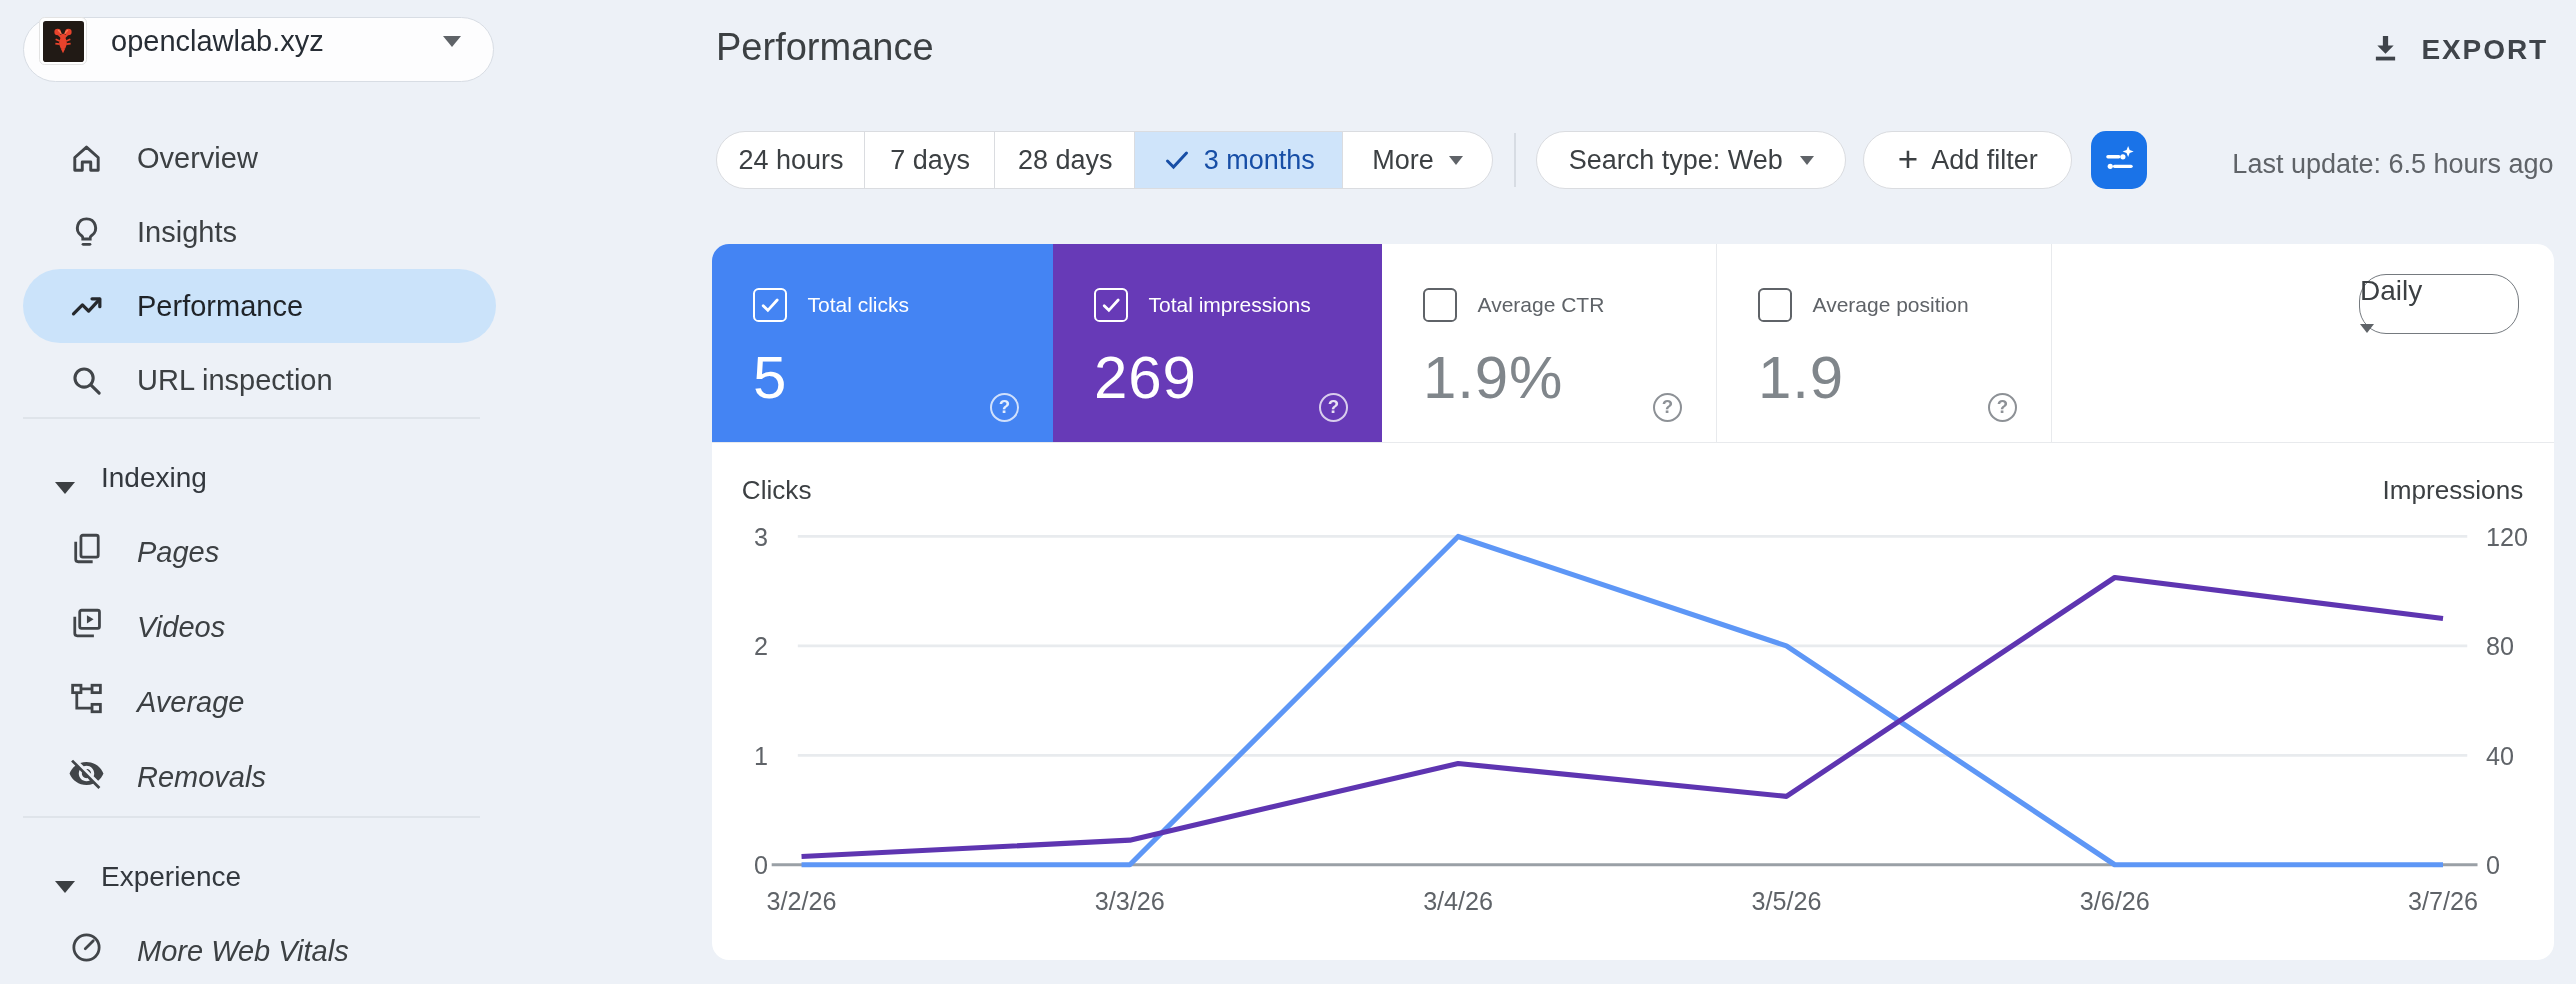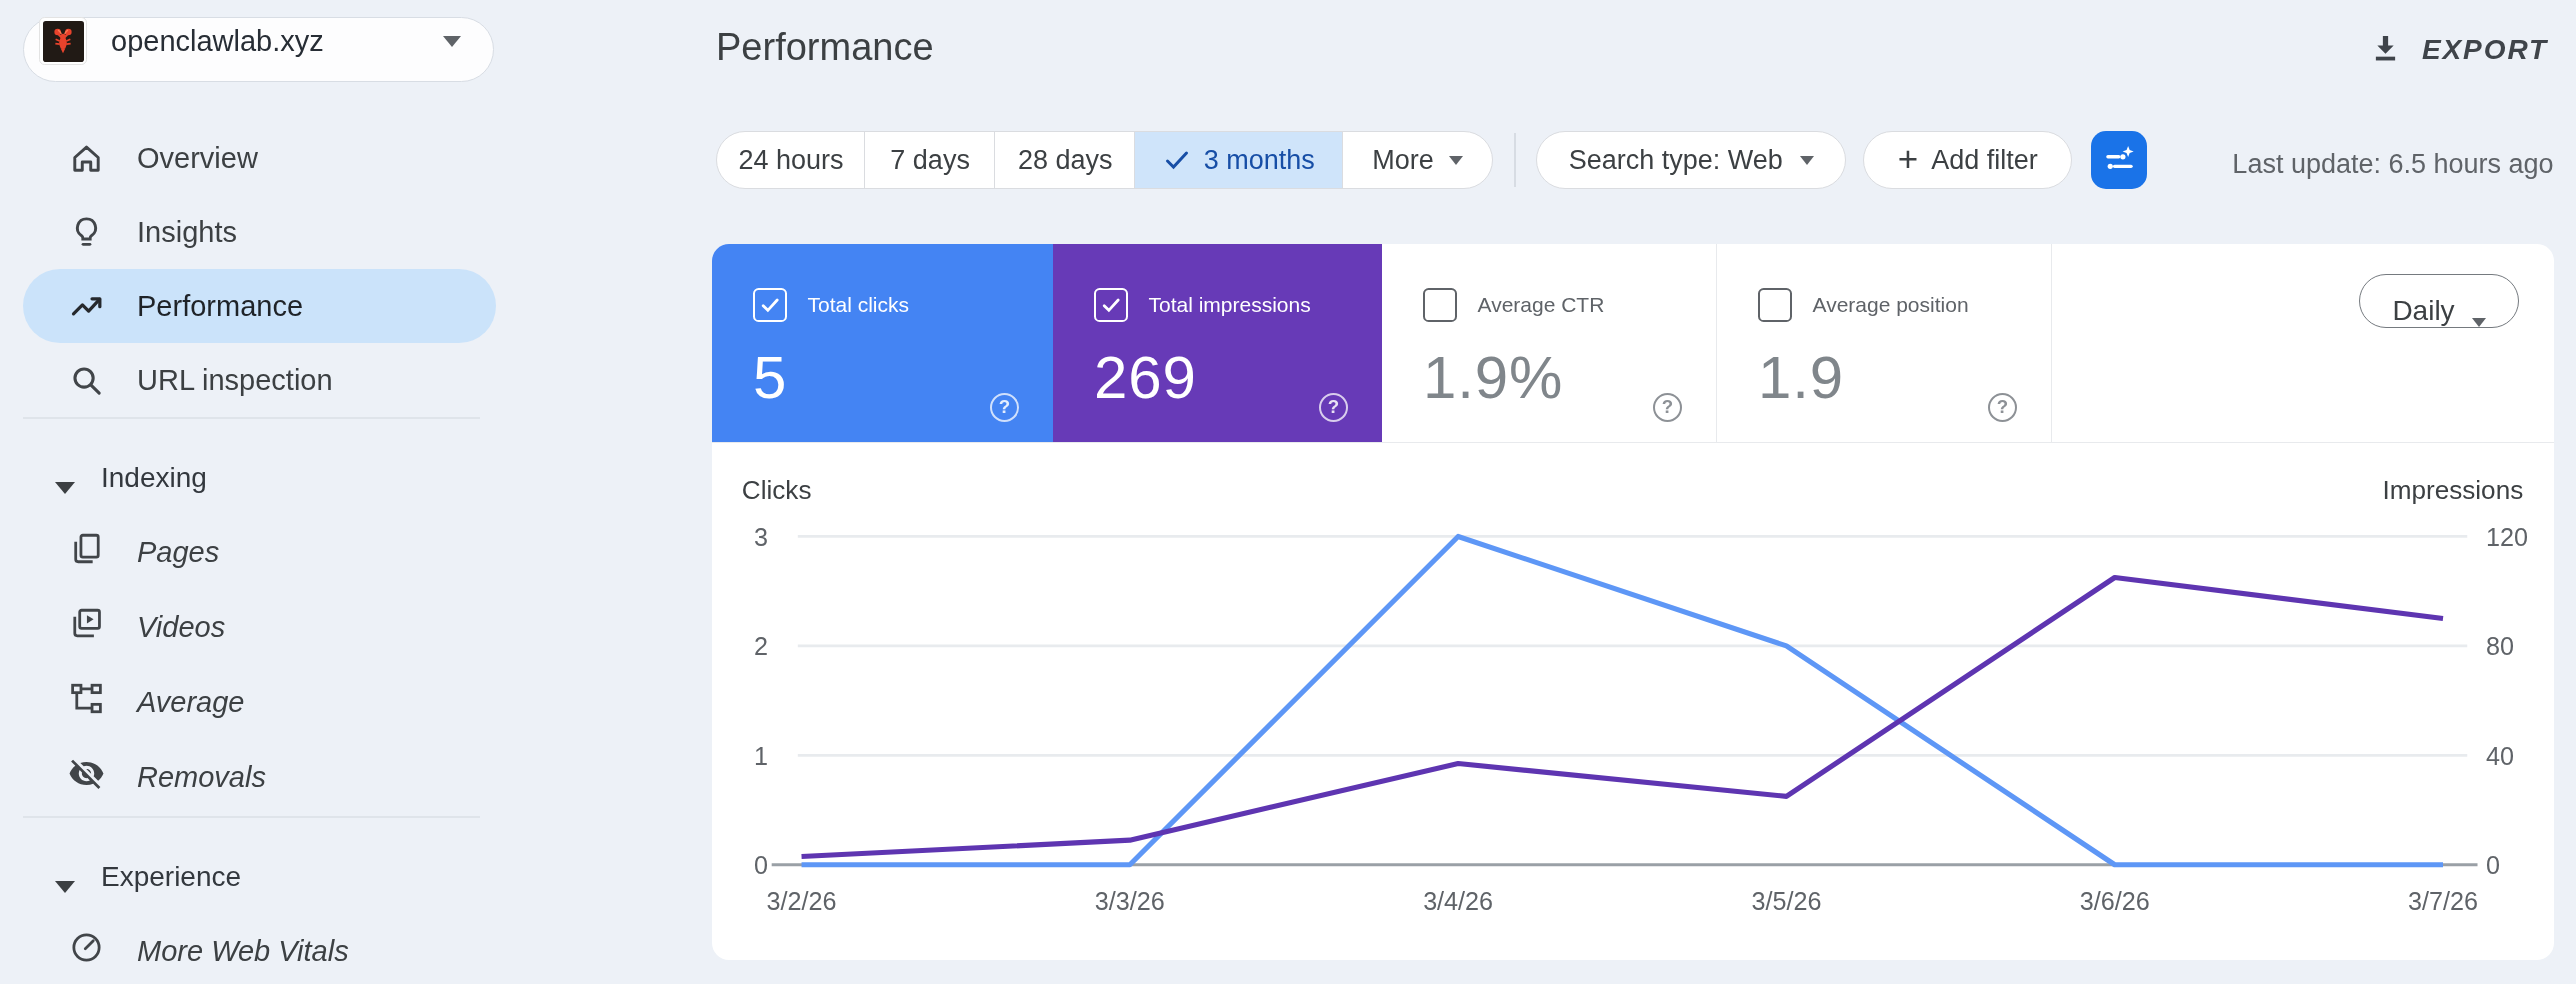--- a/index.html
+++ b/index.html
@@ -54,21 +54,21 @@
   .sub-item .nav-icon svg { width:37px; height:37px; }
   .sub-item .side-label { margin-left:30px; font-size:29px; color:#3c4043; }
 
   
   .page-title { position:absolute; left:716px; top:26px; font-size:38px; color:#3c4043; }
   .export-btn {
     position:absolute; right:28px; top:26px; height:47px;
     display:flex; align-items:center; gap:18.7px; color:#3f444a;
   }
   .export-btn svg { width:35px; height:35px; }
-  .export-label { font-size:28px; font-weight:600; letter-spacing:1.9px; color:#3f444a;font-style:italic; }
+  .export-label { font-size:28px; font-weight:600; letter-spacing:1.9px; color:#3f444a; }
 
   
   #filter-row { position:absolute; left:716px; top:138px; height:44px; display:flex; align-items:center; }
   .seg-group { display:flex; }
   .seg-btn {
     height:58px; background:#fff; border:1.9px solid #dadce0; margin-left:-1.9px;
     display:flex; align-items:center; justify-content:center;
     font-size:27px; color:#3c4043; white-space:nowrap;
   }
   .seg-btn:first-child { margin-left:0; border-radius:29px 0 0 29px; }
@@ -114,24 +114,24 @@
   .metric-value { margin-top:20.5px; font-size:60px; color:#80868b; letter-spacing:0.9px; }
   .metric-card.colored .metric-label { color:#fff; }
   .metric-card.colored .metric-value { color:#fff; }
   .help-bubble {
     position:absolute; right:34px; bottom:20.5px; width:29px; height:29px; border-radius:50%;
     border:2.8px solid #8d9196; color:#8d9196; font-size:18.7px; font-weight:700;
     display:flex; align-items:center; justify-content:center;
   }
   .metric-card.colored .help-bubble { border-color:rgba(255,255,255,.75); color:rgba(255,255,255,.85); }
   .daily-btn {
-    position:absolute; right:35px; top:30px; width:160px; height:54px;
+    position:absolute; right:35px; top:30px; width:160px; height:60px;
     background:#fff; border:1.9px solid #757a7f; border-radius:27px;
-    display:flex; align-items:flex-end; justify-content:center; gap:17px;
-    font-size:28px; color:#3c4043;
+    display:flex; align-items:flex-start; justify-content:center; gap:17px;
+    font-size:28px; color:#3c4043;flex-direction:column;
   }
 
   
   #chart-wrap { position:absolute; left:0; top:213px; width:1842px; height:504px; }
   #chart-wrap svg { width:1842px; height:504px; }
   .grid { stroke:#e8ebee; stroke-width:3; }
   .baseline { stroke:#9aa0a6; stroke-width:3; }
   .tick-label { font-family:"Liberation Sans",sans-serif; font-size:27px; fill:#5f6368; }
   .axis-title { font-family:"Liberation Sans",sans-serif; font-size:28px; fill:#3c4043; }
   .x-label { font-family:"Liberation Sans",sans-serif; font-size:27px; fill:#5f6368; }

